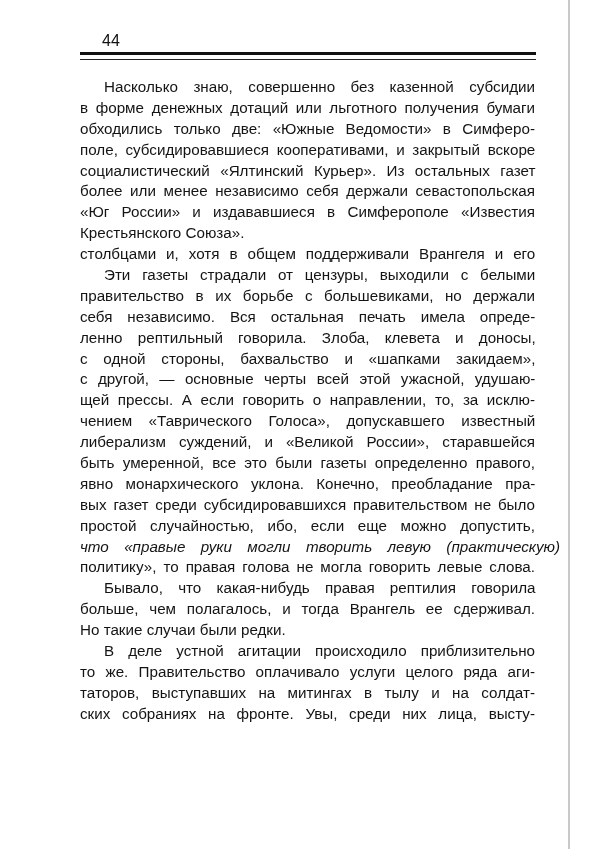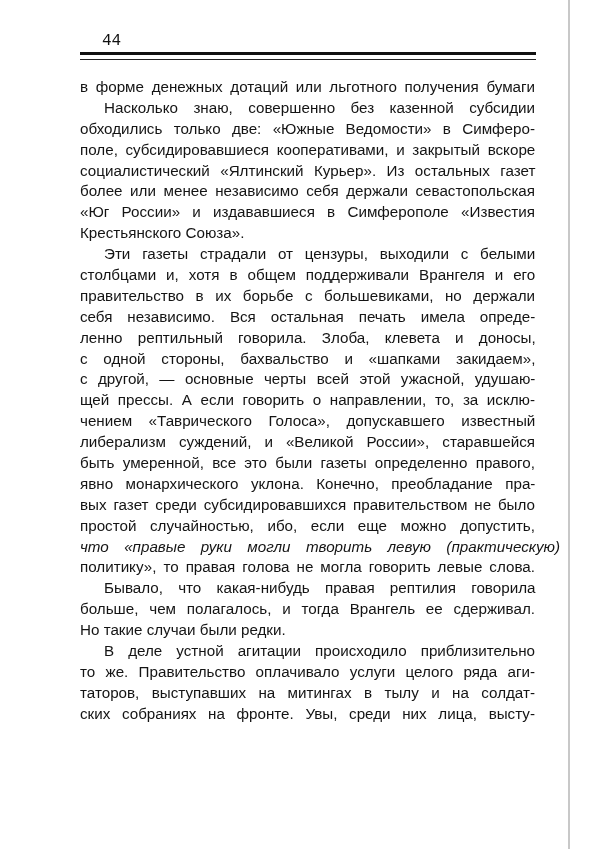--- a/index.html
+++ b/index.html
@@ -1,47 +1,47 @@
 <!DOCTYPE html>
 <html><head>
 <meta charset="utf-8">
 <style>
   html, body { margin:0; padding:0; }
   body { width:600px; height:849px; background:#ffffff; position:relative; overflow:hidden; }
   .edge { position:absolute; left:568px; top:0; width:2px; height:849px; background:#c8c8c8; }
-  .page-num { position:absolute; left:102px; top:32px; font-family:Liberation Mono, monospace; font-size:16px; color:#111; }
+  .page-num { position:absolute; left:102px; top:32px; font-family:Liberation Sans, sans-serif; font-size:16px; color:#111; }
   .rule-thick { position:absolute; left:80px; top:52px; width:456px; height:3px; background:#111; }
   .rule-thin { position:absolute; left:80px; top:59px; width:456px; height:1px; background:#222; }
   .body-text { position:absolute; left:80px; top:77px; width:455px; font-family:"Liberation Sans", sans-serif; font-size:15.2px; line-height:20.9px; color:#141414; }
   .line { display:block; white-space:nowrap; text-align:justify; text-align-last:justify; height:20.9px; }
   .line.last { text-align-last:left; }
   .line.indent { padding-left:24px; }
 </style>
 </head>
 <body>
 
 <div class="edge"></div>
 <div class="page-num">44</div>
 <div class="rule-thick"></div>
 <div class="rule-thin"></div>
 
 <div class="body-text" id="body">
   <div>
+    <span class="line indent" style="display: block; word-spacing: 11.2px;">Насколько знаю, совершенно без казенной субсидии</span>
     <span class="line" style="display: block; word-spacing: 3.42857px;">в форме денежных дотаций или льготного получения бумаги</span>
-    <span class="line indent" style="display: block; word-spacing: 11.2px;">Насколько знаю, совершенно без казенной субсидии</span>
     <span class="line" style="display: block; word-spacing: 7px;">обходились только две: «Южные Ведомости» в Симферо-</span>
     <span class="line" style="display: block; word-spacing: 3.4px;">поле, субсидировавшиеся кооперативами, и закрытый вскоре</span>
     <span class="line" style="display: block; word-spacing: 6.2px;">социалистический «Ялтинский Курьер». Из остальных газет</span>
     <span class="line" style="display: block; word-spacing: 3.33333px;">более или менее независимо себя держали севастопольская</span>
     <span class="line" style="display: block; word-spacing: 8px;">«Юг России» и издававшиеся в Симферополе «Известия</span>
     <span class="line last">Крестьянского Союза».</span>
   </div>
   <div>
+    <span class="line" style="display: block; word-spacing: 5.75px;">столбцами и, хотя в общем поддерживали Врангеля и его</span>
     <span class="line indent" style="display: block; word-spacing: 7.57143px;">Эти газеты страдали от цензуры, выходили с белыми</span>
-    <span class="line" style="display: block; word-spacing: 5.75px;">столбцами и, хотя в общем поддерживали Врангеля и его</span>
     <span class="line" style="display: block; word-spacing: 7.28571px;">правительство в их борьбе с большевиками, но держали</span>
     <span class="line" style="display: block; word-spacing: 10.6667px;">себя независимо. Вся остальная печать имела опреде-</span>
     <span class="line" style="display: block; word-spacing: 11px;">ленно рептильный говорила. Злоба, клевета и доносы,</span>
     <span class="line" style="display: block; word-spacing: 11.5px;">с одной стороны, бахвальство и «шапками закидаем»,</span>
     <span class="line" style="display: block; word-spacing: 6.125px;">с другой, — основные черты всей этой ужасной, удушаю-</span>
     <span class="line" style="display: block; word-spacing: 4.33333px;">щей прессы. А если говорить о направлении, то, за исклю-</span>
     <span class="line" style="display: block; word-spacing: 12.25px;">чением «Таврического Голоса», допускавшего известный</span>
     <span class="line" style="display: block; word-spacing: 8.8px;">либерализм суждений, и «Великой России», старавшейся</span>
     <span class="line" style="display: block; word-spacing: 4px;">быть умеренной, все это были газеты определенно правого,</span>
     <span class="line" style="display: block; word-spacing: 8.2px;">явно монархического уклона. Конечно, преобладание пра-</span>

